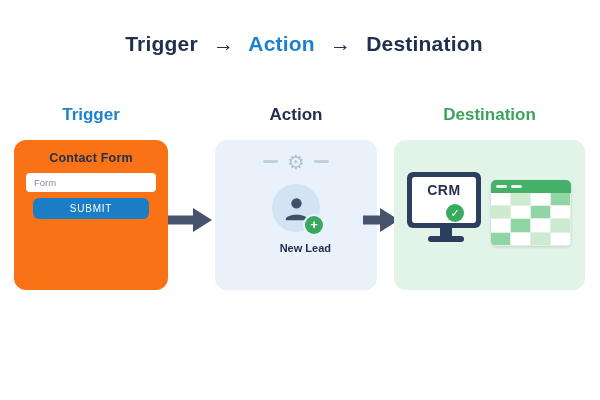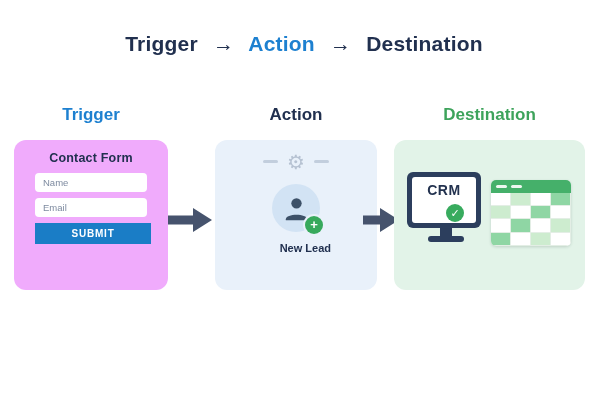--- a/index.html
+++ b/index.html
@@ -25,37 +25,37 @@
   .col { position: absolute; top: 105px; text-align: center; }
   #col-trigger { left: 14px; width: 154px; }
   #col-action { left: 215px; width: 162px; }
   #col-destination { left: 394px; width: 191px; }
   .col-heading { font-size: 17px; font-weight: bold; margin-bottom: 15px; }
   .heading-blue { color: #1d80d0; }
   .heading-navy { color: #21304f; }
   .heading-green { color: #3da35b; }
 
   .card { border-radius: 12px; height: 150px; position: relative; }
-  .trigger-card { background: #f0abfc; padding: 11px 21px; text-align: left; }
+  .trigger-card { background: #f97316; padding: 11px 12px; text-align: left; }
   .action-card { background: #e9f1fa; }
   .destination-card { background: #e2f3e8; }
 
   
   .form-title {
     text-align: center; font-size: 12.5px; font-weight: bold; color: #21304f;
     margin-bottom: 8px; letter-spacing: 0.2px;
   }
   .form-field {
     background: #ffffff; border-radius: 4px; height: 19px; line-height: 19px;
     font-size: 9.5px; color: #7e8ba0; padding-left: 8px; margin-bottom: 6px;
   }
   .submit-btn {
     display: block; margin: 3px auto 0; width: 116px; height: 21px;
-    background: #1a7dc6; color: #ffffff; border: none; border-radius: 0;
-    font-family: inherit; font-size: 10px; font-weight: bold; letter-spacing: 0.8px;
+    background: #1a7dc6; color: #ffffff; border: none; border-radius: 6px;
+    font-family: inherit; font-size: 10px; font-weight: normal; letter-spacing: 0.8px;
     cursor: pointer;
   }
 
   
   .gear-row {
     display: flex; align-items: center; justify-content: center; gap: 9px;
     padding-top: 11px; height: 32px;
   }
   .dash { width: 15px; height: 3px; border-radius: 2px; background: #c2cedd; }
   .gear { font-size: 20px; color: #b6c2d2; line-height: 1; }
@@ -124,22 +124,21 @@
     <span class="sep">→</span>
     <span class="blue">Action</span>
     <span class="sep">→</span>
     <span>Destination</span>
   </h1>
 
   <section class="col" id="col-trigger">
     <h2 class="col-heading heading-blue">Trigger</h2>
     <div class="card trigger-card">
       <div class="form-title">Contact Form</div>
-      <div class="form-field">Name</div>
-      <div class="form-field">Email</div>
+      <div class="form-field">Form</div>
       <button class="submit-btn">SUBMIT</button>
     </div>
   </section>
 
   <svg class="flow-arrow" id="arrow1" width="46" height="28" viewBox="0 0 46 28">
     <path d="M0 9.5 h25 v-7.5 l19 12 -19 12 v-7.5 h-25 z" fill="#46536d"></path>
   </svg>
 
   <section class="col" id="col-action">
     <h2 class="col-heading heading-navy">Action</h2>

